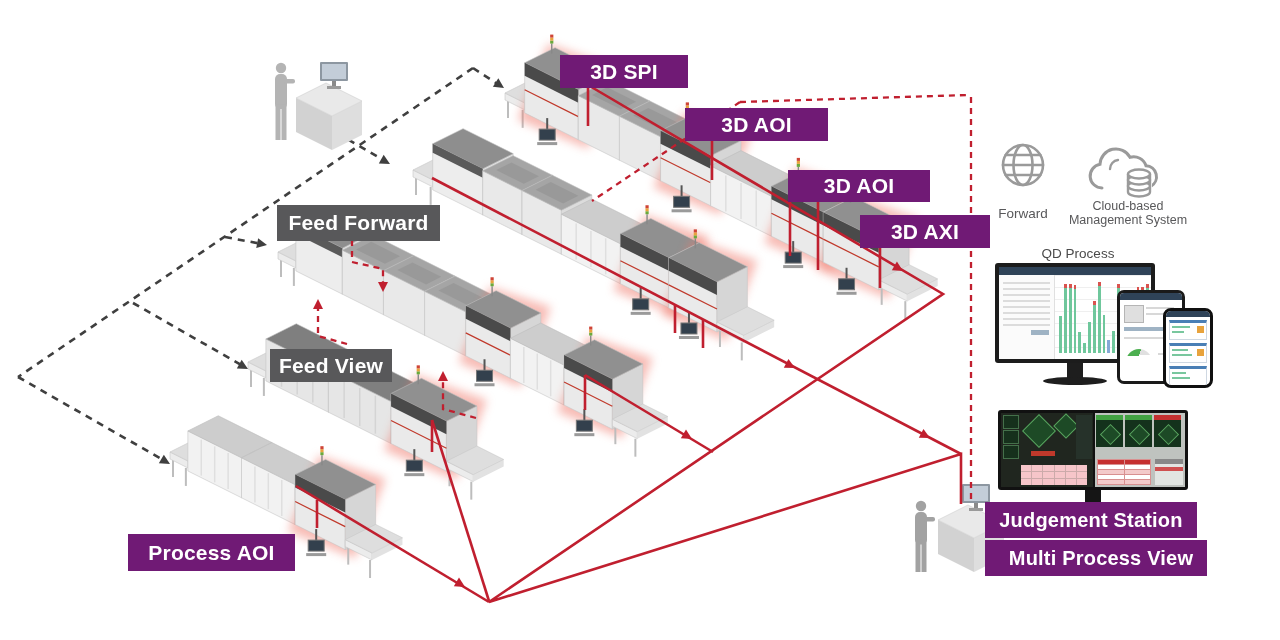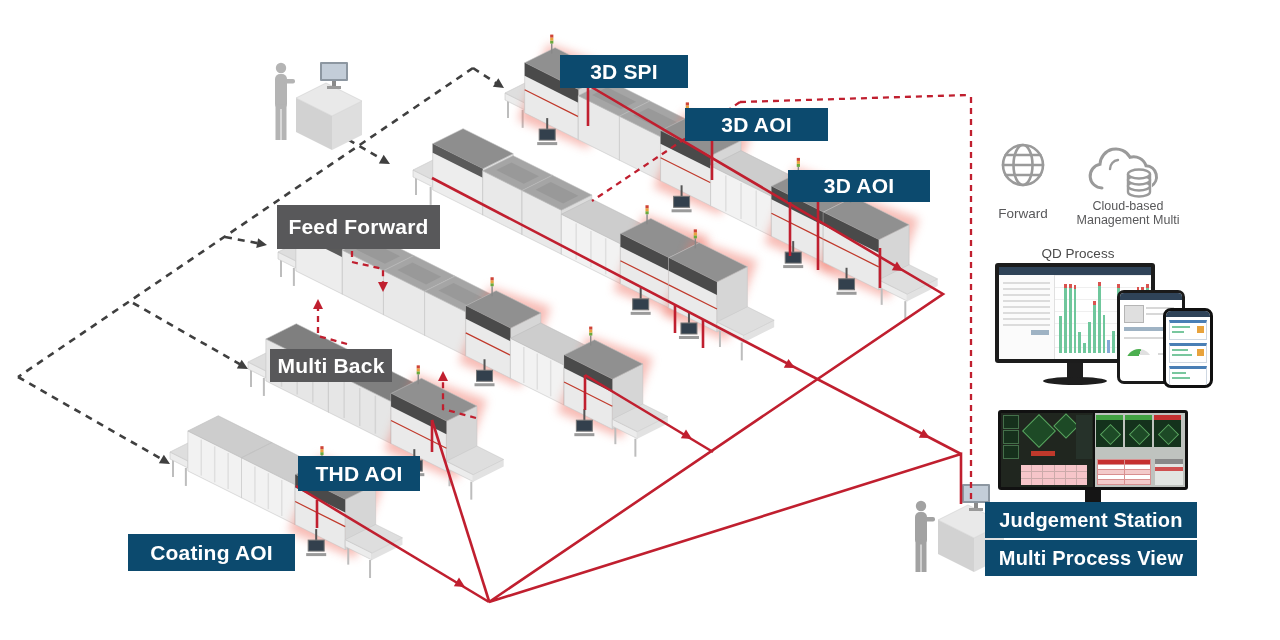--- a/index.html
+++ b/index.html
@@ -1,21 +1,21 @@
 <!DOCTYPE html>
 <html><head>
 <meta charset="utf-8">
 <style>
   html,body{margin:0;padding:0;background:#fff;}
   .stage{position:relative;width:1280px;height:640px;background:#ffffff;overflow:hidden;
          font-family:"Liberation Sans",sans-serif;}
   #scene{position:absolute;left:0;top:0;}
   .badge{position:absolute;display:flex;align-items:center;justify-content:center;
          color:#fff;font-weight:700;font-size:21px;letter-spacing:.2px;white-space:nowrap;z-index:30;}
-  .badge.red{background:#0c4a6e;}
+  .badge.red{background:#701a75;}
   .badge.dark{background:#58585a;}
   .cap{position:absolute;color:#58585a;text-align:center;line-height:1.15;z-index:20;}
   
   .qd-monitor{position:absolute;left:995px;top:263px;width:160px;height:100px;background:#1c1c1c;
               border-radius:3px;padding:4px;box-sizing:border-box;z-index:20;}
   .qd-screen{width:100%;height:100%;background:#fdfdfd;position:relative;overflow:hidden;}
   .qd-head{height:8px;background:#2f4358;}
   .qd-body{position:absolute;left:0;top:8px;right:0;bottom:0;display:flex;}
   .qd-left{width:56px;border-right:1px solid #e0e0e0;background:#fbfbfb;padding:3px 4px;box-sizing:border-box;}
   .qd-left i{display:block;height:2px;background:#dcdcdc;margin:4px 0;}
@@ -406,24 +406,24 @@
       <path d="M-10,-5 L0,0 L-10,5 Z" fill="#3f3f3f" transform="translate(390,164) rotate(29)"></path>
       <path d="M-10,-5 L0,0 L-10,5 Z" fill="#3f3f3f" transform="translate(504,88) rotate(33)"></path>
       <path d="M-10,-5 L0,0 L-10,5 Z" fill="#3f3f3f" transform="translate(170,464) rotate(30)"></path>
       <path d="M-10,-5 L0,0 L-10,5 Z" fill="#3f3f3f" transform="translate(248,369) rotate(29)"></path>
       <path d="M-10,-5 L0,0 L-10,5 Z" fill="#3f3f3f" transform="translate(267,245) rotate(11)"></path>
     </svg>
 
   <div class="badge red" style="left:560px;top:55px;width:128px;height:33px;">3D SPI</div>
   <div class="badge red" style="left:685px;top:108px;width:143px;height:33px;">3D AOI</div>
   <div class="badge red" style="left:788px;top:170px;width:142px;height:32px;">3D AOI</div>
-  <div class="badge dark" style="left:277px;top:205px;width:163px;height:44px;">Feed Forward</div>
-  <div class="badge dark" style="left:270px;top:349px;width:122px;height:33px;">Multi Back</div>
-  <div class="badge red" style="left:298px;top:456px;width:122px;height:35px;">THD AOI</div>
-  <div class="badge red" style="left:128px;top:534px;width:167px;height:37px;">Coating AOI</div>
+  <div class="badge red" style="left:860px;top:215px;width:130px;height:33px;">3D AXI</div>
+  <div class="badge dark" style="left:277px;top:205px;width:163px;height:36px;">Feed Forward</div>
+  <div class="badge dark" style="left:270px;top:349px;width:122px;height:33px;">Feed View</div>
+  <div class="badge red" style="left:128px;top:534px;width:167px;height:37px;">Process AOI</div>
 
 
   <svg width="50" height="50" style="position:absolute;left:998px;top:140px;z-index:20;">
     <g fill="none" stroke="#9a9a9a" stroke-width="2.6" stroke-linecap="round">
       <circle cx="25" cy="25" r="20"></circle>
       <ellipse cx="25" cy="25" rx="9.5" ry="20"></ellipse>
       <line x1="5" y1="25" x2="45" y2="25"></line>
       <line x1="7.6" y1="15" x2="42.4" y2="15"></line>
       <line x1="7.6" y1="35" x2="42.4" y2="35"></line>
     </g>
@@ -437,21 +437,21 @@
       <path d="M48,42 v18 a11,4.5 0 0 0 22,0 v-18"></path>
       <ellipse cx="59" cy="54" rx="11" ry="4.5"></ellipse>
       <ellipse cx="59" cy="48" rx="11" ry="4.5"></ellipse>
       <ellipse cx="59" cy="42" rx="11" ry="4.5"></ellipse>
     </g>
   </svg>
 
   <div class="cap" style="left:978px;top:206px;width:90px;font-size:13.5px;">Forward</div>
   <div class="cap" style="left:1052px;top:199px;width:152px;font-size:12.5px;">
     <span>Cloud-based</span><br>
-    <span>Management Multi</span>
+    <span>Management System</span>
   </div>
   <div class="cap" style="left:1018px;top:246px;width:120px;font-size:13.5px;color:#4a4a4a;">QD Process</div>
 
   <div class="qd-stand"></div>
   <div class="qd-base"></div>
   <div class="qd-monitor">
     <div class="qd-screen">
       <div class="qd-head"></div>
       <div class="qd-body">
         <div class="qd-left">
@@ -609,14 +609,14 @@
           </tbody>
         </table>
       <div class="panel">
           <div class="pb"></div>
           <div class="pr"></div>
         </div>
     </div>
   </div>
 
   <div class="badge red" style="left:985px;top:502px;width:212px;height:36px;font-size:20px;">Judgement Station</div>
-  <div class="badge red" style="left:985px;top:540px;width:212px;height:36px;font-size:20px;">Multi Process View</div>
+  <div class="badge red" style="left:985px;top:540px;width:212px;height:36px;font-size:20px;padding-left:10px;">Multi Process View</div>
 </div>
 
 </body></html>

